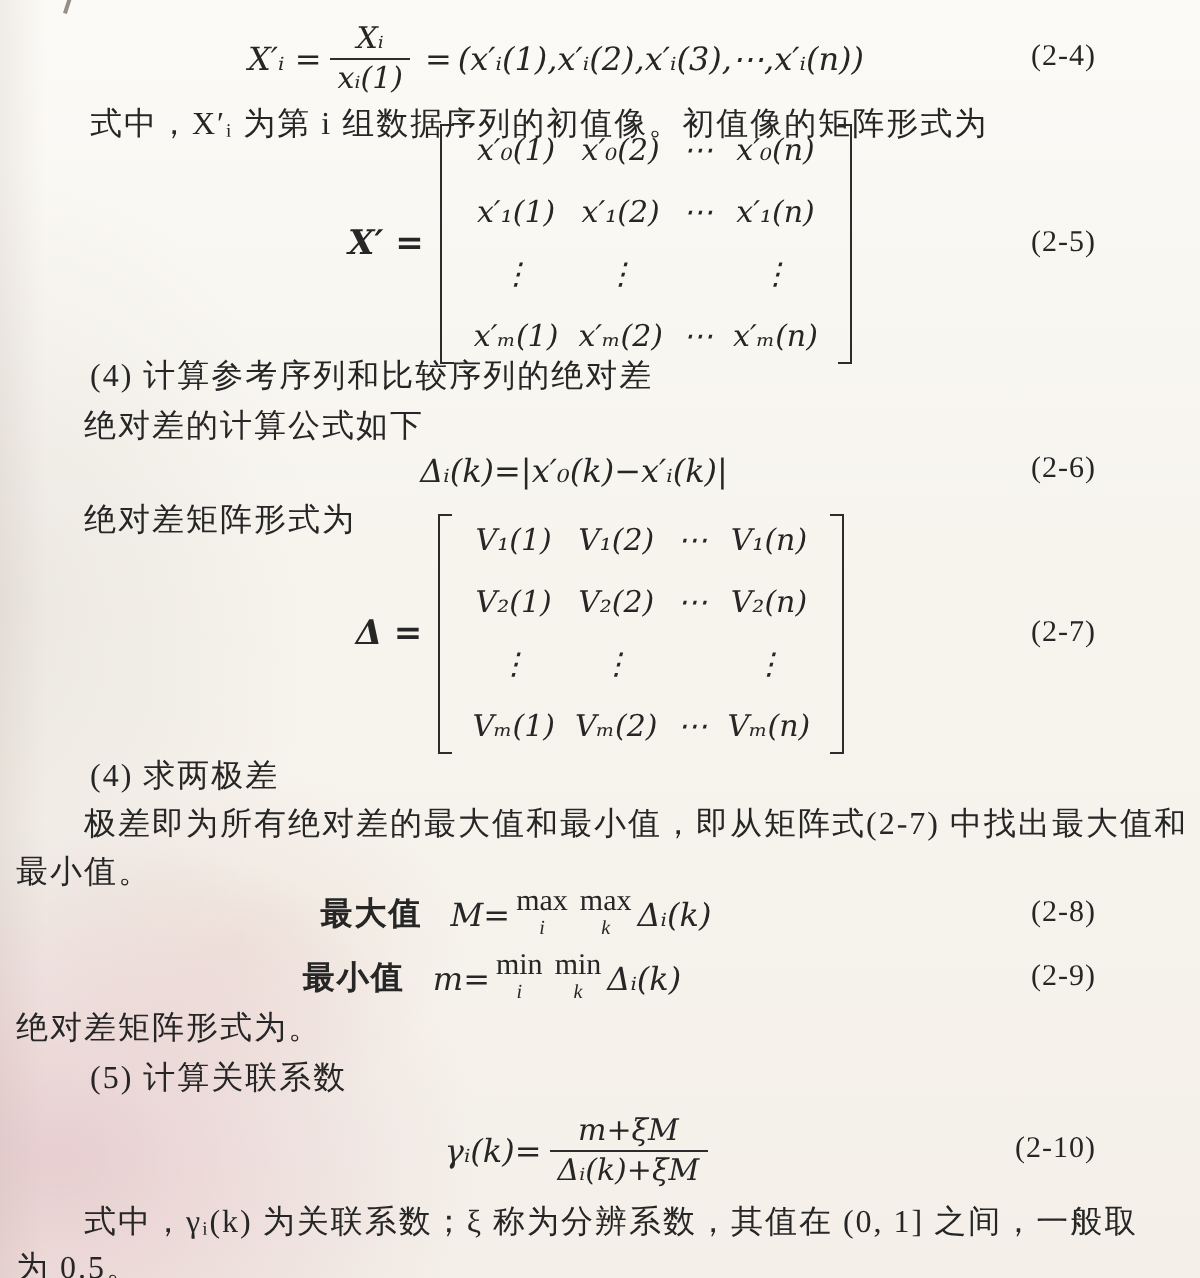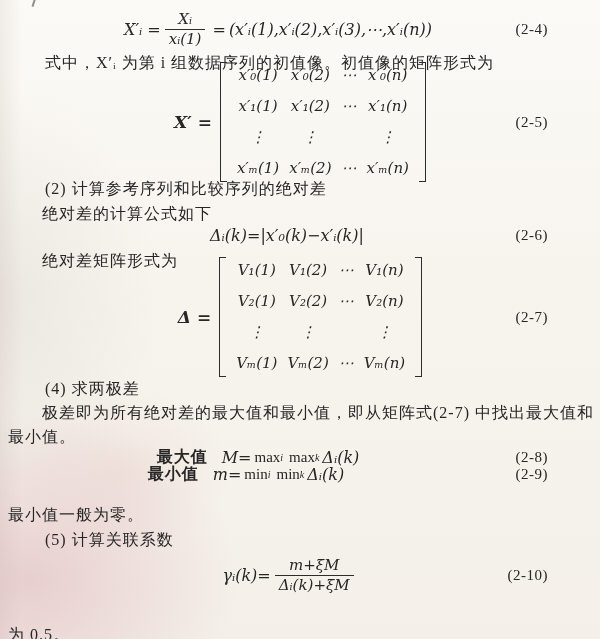--- a/index.html
+++ b/index.html
@@ -37,21 +37,21 @@
     font-size:15px;letter-spacing:.5px;font-style:normal;
   }
   .math{font-style:italic;font-family:"DejaVu Serif","Liberation Serif",serif;font-size:16px;}
   .mathsp{margin:0 3px;}
   
   .frac{display:inline-flex;flex-direction:column;align-items:center;margin:0 4px;vertical-align:middle;}
   .fnum,.fden{font-size:15px;line-height:19px;padding:0 4px;font-style:italic;
     font-family:"DejaVu Serif","Liberation Serif",serif;}
   .fden{border-top:1.3px solid #2c2c2c;}
   
-  .limop{display:inline-flex;flex-direction:row;align-items:center;line-height:1;margin:0 3px;}
+  .limop{display:inline-flex;flex-direction:column;align-items:center;line-height:1;margin:0 3px;}
   .limop .op{font-style:normal;font-size:15px;}
   .limop .limsub{font-style:italic;font-size:10px;margin-top:1px;}
   
   .matwrap{display:inline-flex;align-items:stretch;}
   .mlhs{font-weight:bold;font-style:italic;font-size:17px;margin-right:8px;align-self:center;
     font-family:"DejaVu Serif","Liberation Serif",serif;}
   .bkt{width:6px;}
   .bkt.l{border-left:1.7px solid #2c2c2c;border-top:1.7px solid #2c2c2c;border-bottom:1.7px solid #2c2c2c;}
   .bkt.r{border-right:1.7px solid #2c2c2c;border-top:1.7px solid #2c2c2c;border-bottom:1.7px solid #2c2c2c;}
   .matrix{
@@ -112,21 +112,21 @@
             <div class="mcell">x′ₘ(2)</div>
             <div class="mcell">⋯</div>
             <div class="mcell">x′ₘ(n)</div>
           </span>
         <span class="bkt r"></span>
       </span>
     </span>
     <span class="eqnum">(2-5)</span>
   </div>
 
-  <div class="para" style="top:177px;left:45px;">(2) 计算参考序列和比较序列的绝对差</div>
+  <div class="para" style="top:177px;left:45px;">(4) 计算参考序列和比较序列的绝对差</div>
   <div class="para" style="top:202px;left:42px;">绝对差的计算公式如下</div>
 
   <div class="eqrow" style="top:221px;height:28px;">
     <span class="eqinner" style="transform:translateX(-13px);">
       <span class="math">Δᵢ(k)=|x′₀(k)−x′ᵢ(k)|</span>
     </span>
     <span class="eqnum">(2-6)</span>
   </div>
 
   <div class="para" style="top:249px;left:42px;text-align:right;">绝对差矩阵形式为</div>
@@ -174,46 +174,47 @@
       </span>
       <span class="limop">
         <span class="op">max</span>
         <span class="limsub">k</span>
       </span>
       <span class="math">Δᵢ(k)</span>
     </span>
     <span class="eqnum">(2-8)</span>
   </div>
 
-  <div class="eqrow" style="top:457px;height:34px;">
+  <div class="eqrow" style="top:472px;height:34px;">
     <span class="eqinner" style="transform:translateX(-54px);">
       <span class="cnlabel">最小值</span>
       <span class="math">m=</span>
       <span class="limop">
         <span class="op">min</span>
         <span class="limsub">i</span>
       </span>
       <span class="limop">
         <span class="op">min</span>
         <span class="limsub">k</span>
       </span>
       <span class="math">Δᵢ(k)</span>
     </span>
     <span class="eqnum">(2-9)</span>
   </div>
 
-  <div class="para" style="top:503px;left:8px;">最小值一般为零。</div>
+  <div class="para" style="top:503px;left:8px;">绝对差矩阵形式为。</div>
   <div class="para" style="top:528px;left:45px;">(5) 计算关联系数</div>
 
   <div class="eqrow" style="top:551px;height:48px;">
     <span class="eqinner" style="transform:translateX(-10px);">
       <span class="math">γᵢ(k)=</span>
       <span class="frac">
         <span class="fnum">m+ξM</span>
         <span class="fden">Δᵢ(k)+ξM</span>
       </span>
     </span>
     <span class="eqnum">(2-10)</span>
   </div>
 
+  <div class="para" style="top:600px;left:42px;">式中，γᵢ(k) 为关联系数；ξ 称为分辨系数，其值在 (0, 1] 之间，一般取</div>
   <div class="para" style="top:623px;left:8px;">为 0.5。</div>
 
 </div>
 
 </body></html>

